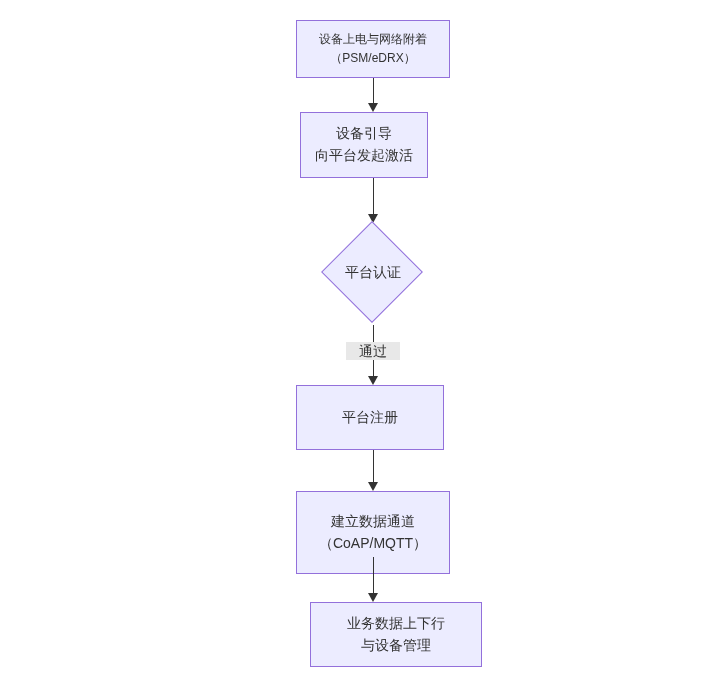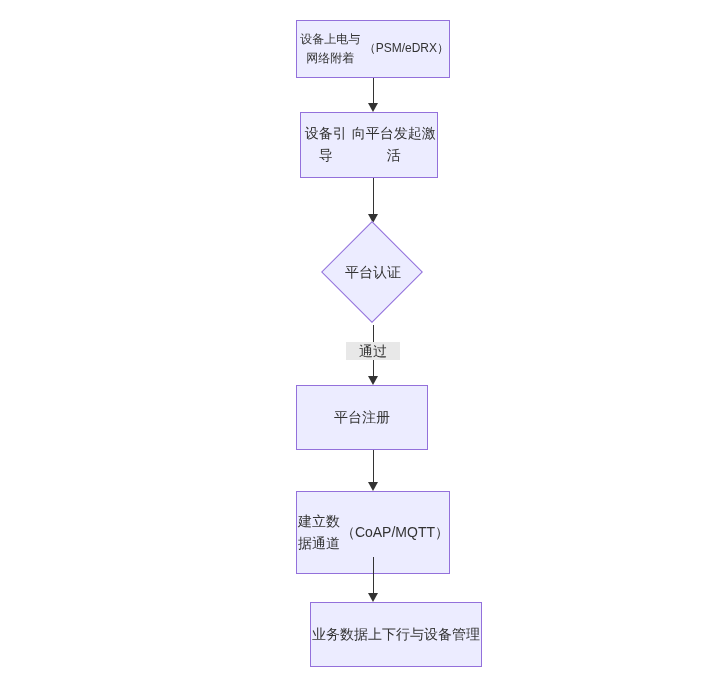--- a/index.html
+++ b/index.html
@@ -12,31 +12,31 @@
     font-family: "Liberation Sans", "DejaVu Sans", sans-serif;
     color: #333333;
     overflow: hidden;
   }
   
   .node {
     position: absolute;
     background: #ECECFF;
     border: 1px solid #9370DB;
     display: flex;
-    flex-direction: row;
+    flex-direction: column;
     justify-content: center;
     align-items: center;
     text-align: center;
     font-size: 14px;
     line-height: 1.55;
     color: #333333;
   }
   .n1 { left: 296px; top: 20px;  width: 154px; height: 58px; font-size: 12px; line-height: 1.6; }
-  .n2 { left: 300px; top: 112px; width: 138px; height: 66px; }
-  .n4 { left: 296px; top: 385px; width: 132px; height: 65px; }
+  .n2 { left: 300px; top: 112px; width: 128px; height: 66px; }
+  .n4 { left: 296px; top: 385px; width: 148px; height: 65px; }
   .n5 { left: 296px; top: 491px; width: 154px; height: 83px; }
   .n6 { left: 310px; top: 602px; width: 172px; height: 65px; }
   
   .diamond-wrap {
     position: absolute;
     left: 322px; top: 222px;
     width: 102px; height: 102px;
     display: flex;
     justify-content: center;
     align-items: center;

